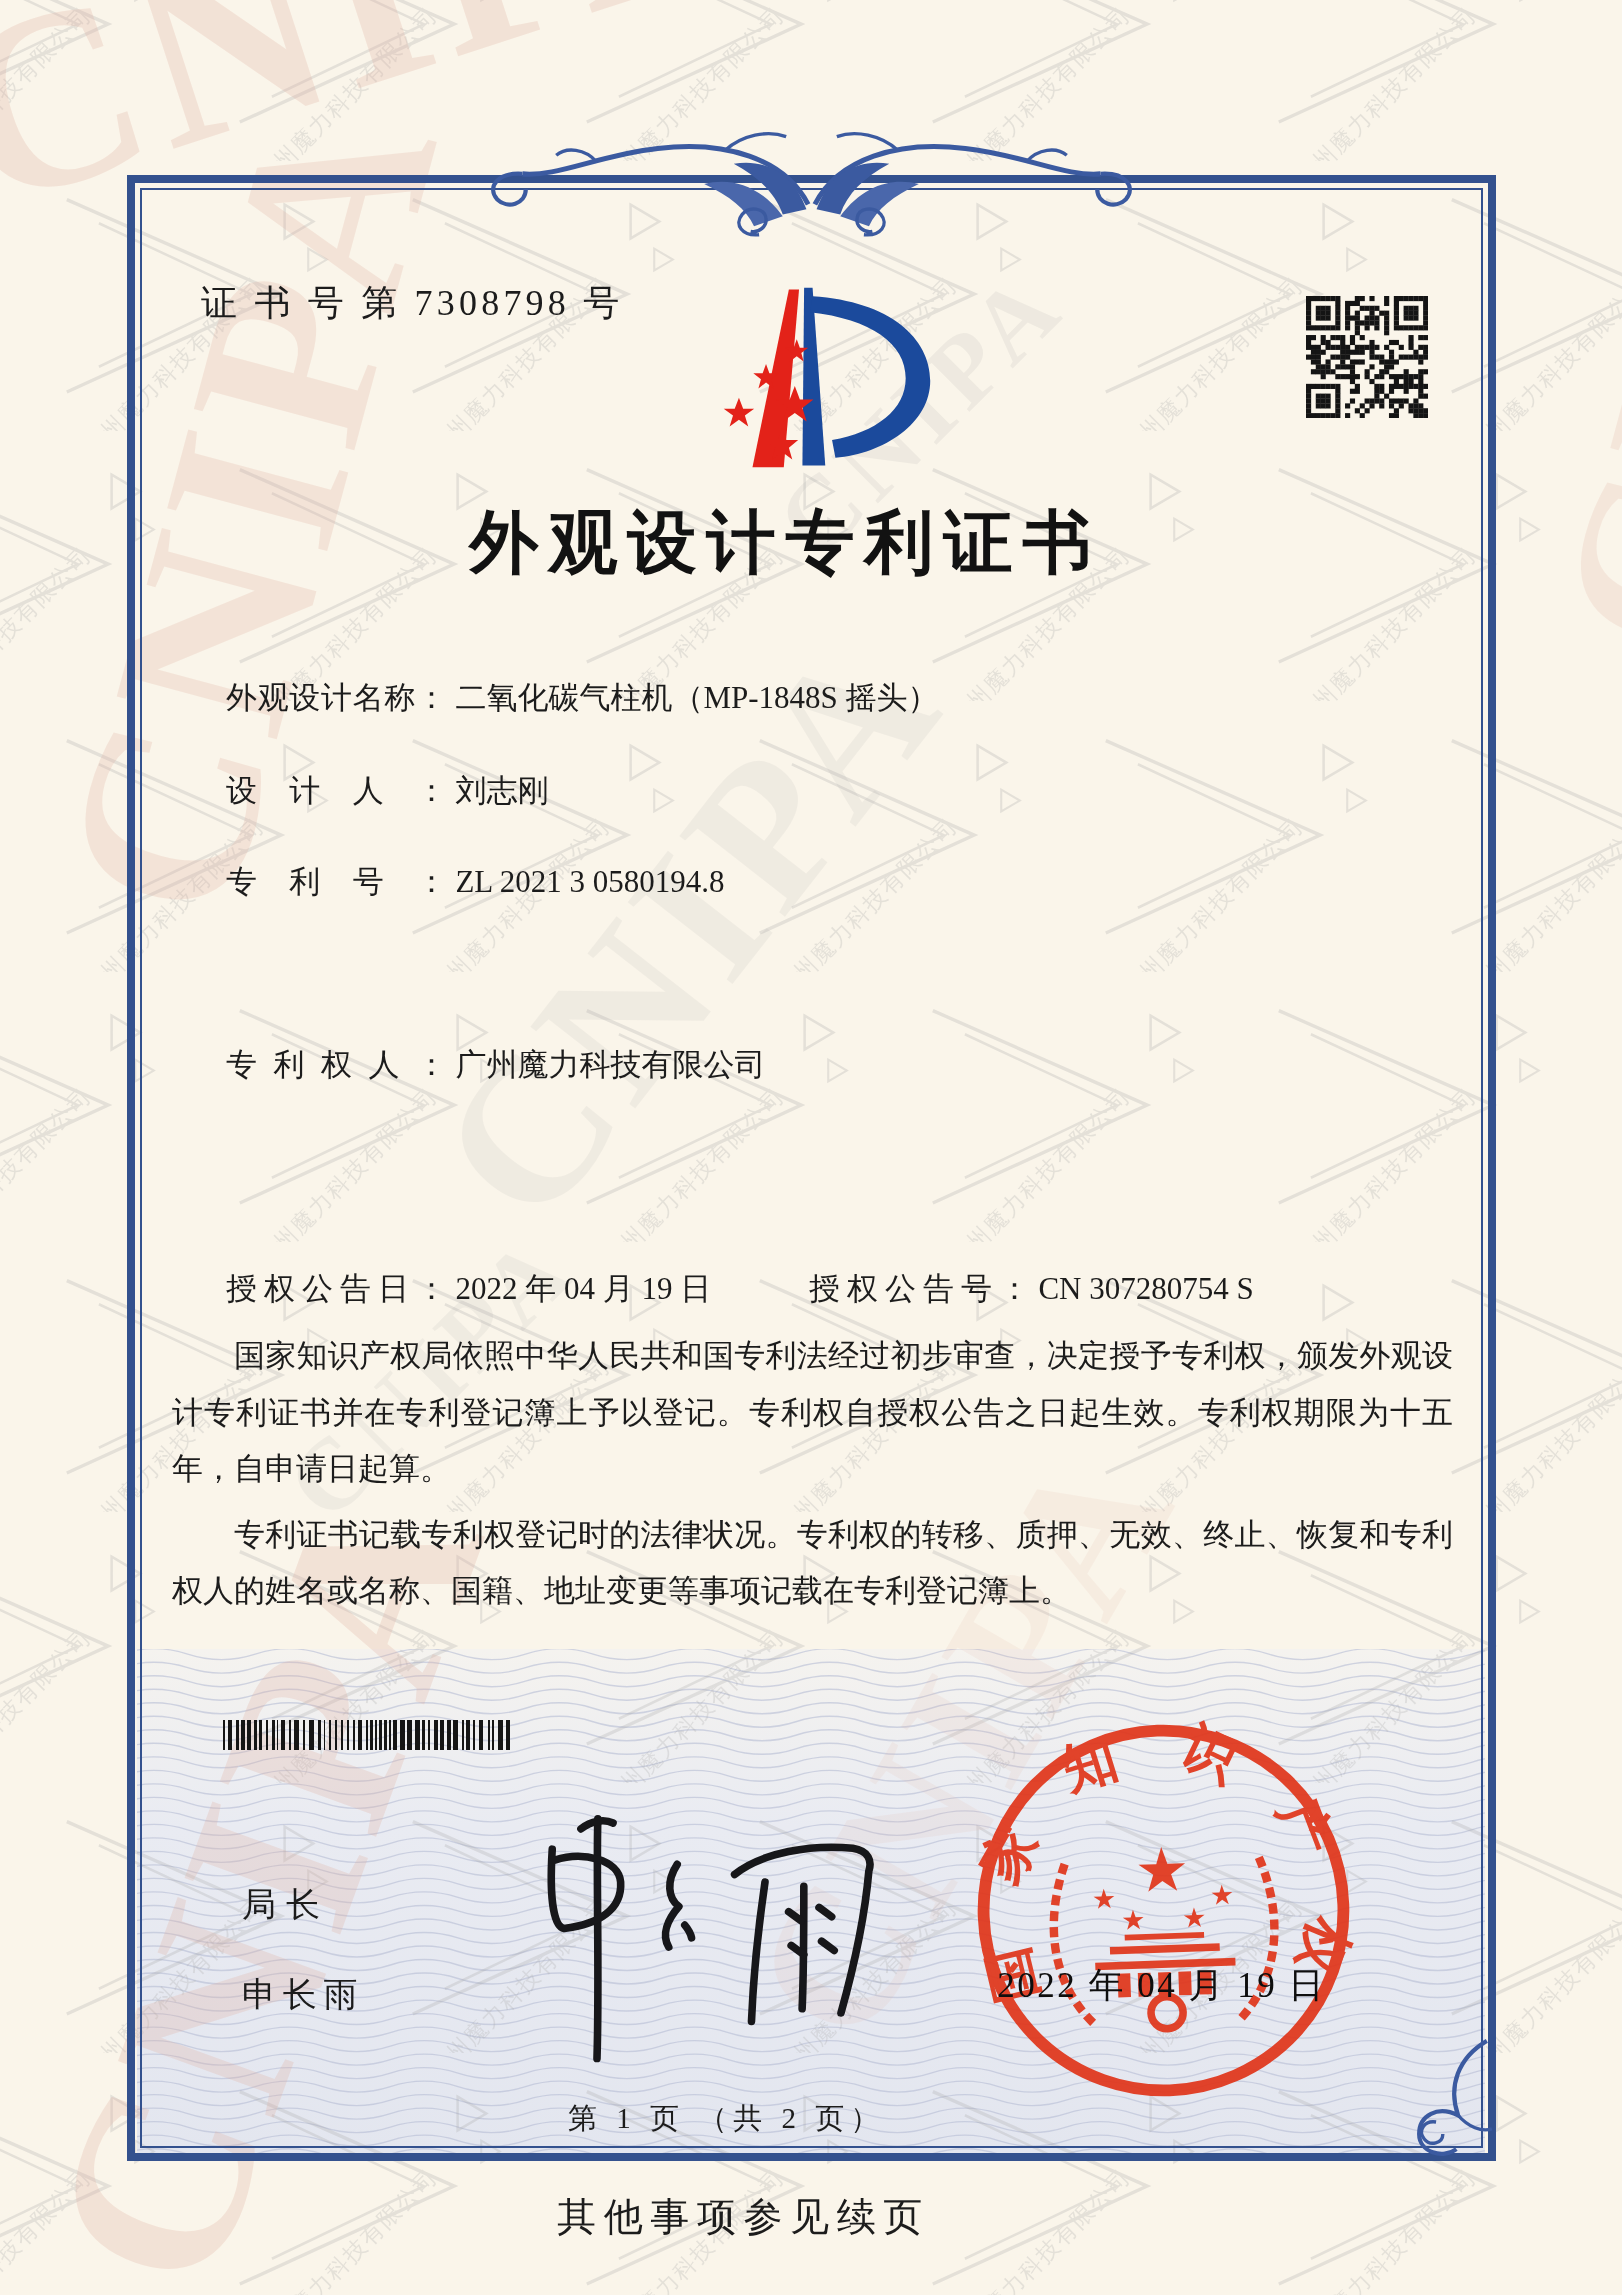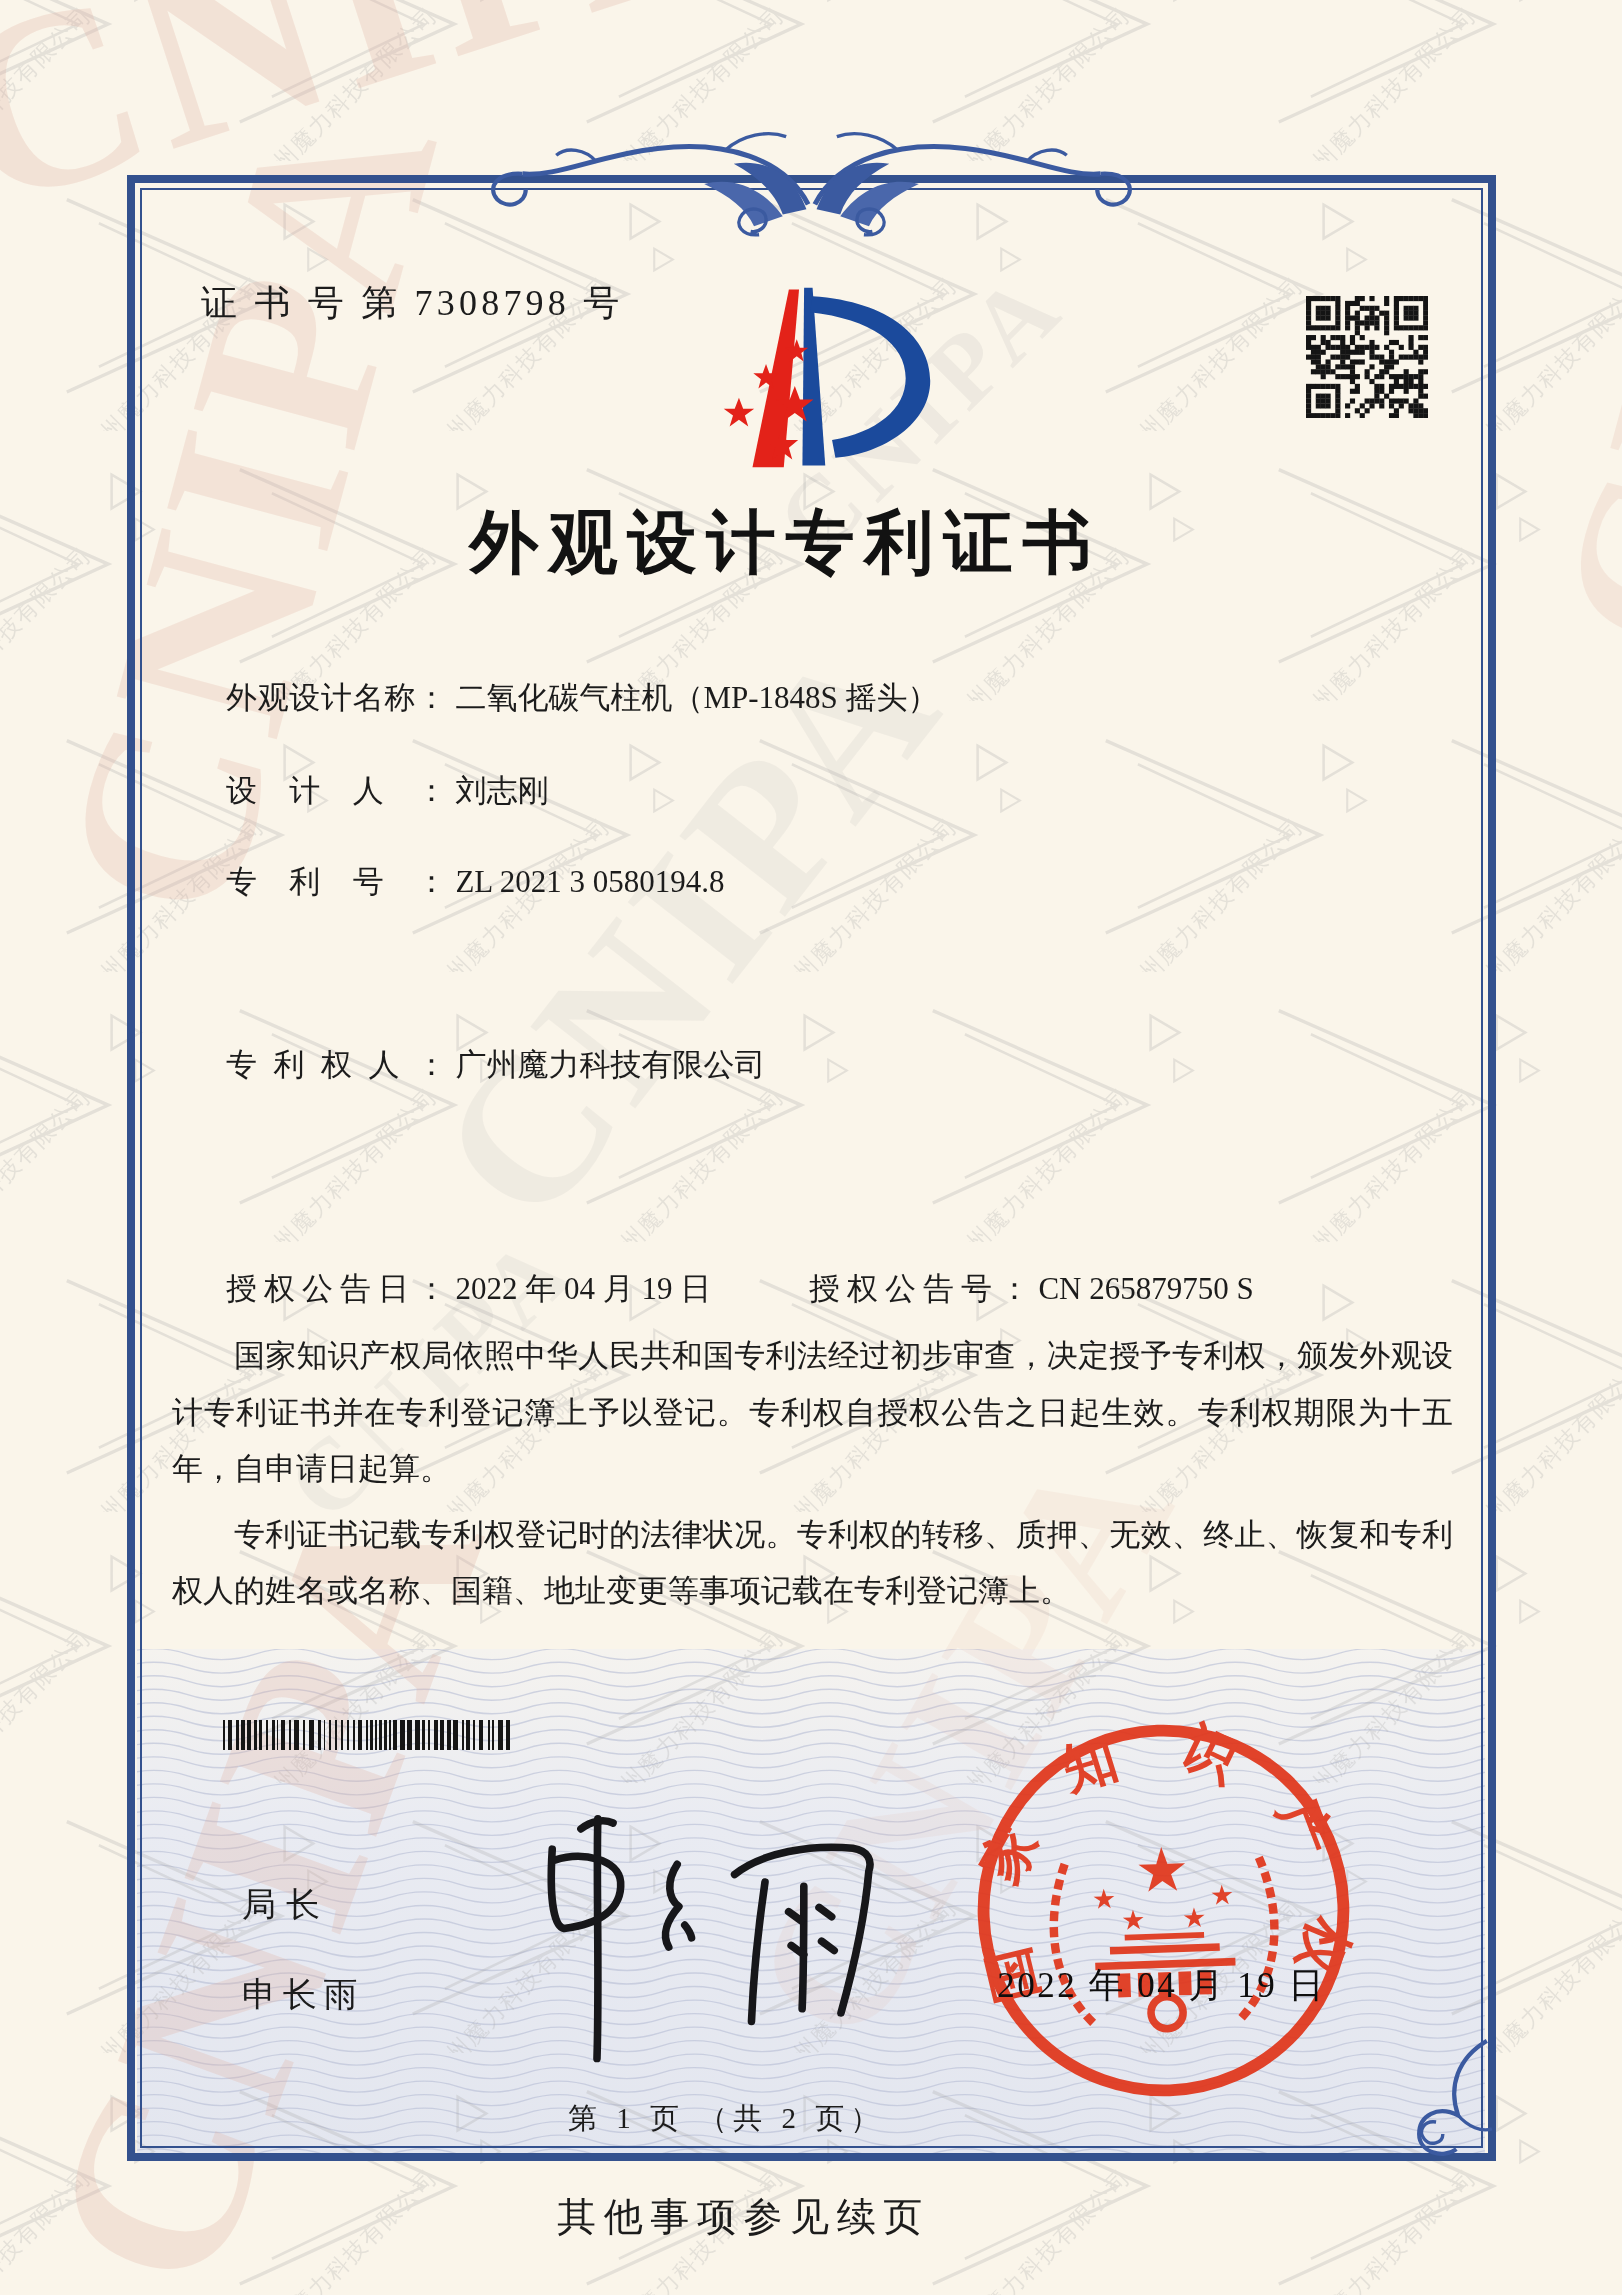--- a/index.html
+++ b/index.html
@@ -897,21 +897,21 @@
     <div class="field" style="top:1043px">
       <span class="lab">专利权人：</span>
       <span class="val">广州魔力科技有限公司</span>
     </div>
     <div class="field" style="top:1267px">
       <span class="lab">授权公告日：</span>
       <span class="val">2022 年 04 月 19 日</span>
     </div>
     <div class="field" style="top:1267px;left:809px">
       <span class="lab">授权公告号：</span>
-      <span class="val">CN 265879750 S</span>
+      <span class="val">CN 307280754 S</span>
     </div>
 
     <div class="paras">
       <p>国家知识产权局依照中华人民共和国专利法经过初步审查，决定授予专利权，颁发外观设计专利证书并在专利登记簿上予以登记。专利权自授权公告之日起生效。专利权期限为十五年，自申请日起算。</p>
       <p>专利证书记载专利权登记时的法律状况。专利权的转移、质押、无效、终止、恢复和专利权人的姓名或名称、国籍、地址变更等事项记载在专利登记簿上。</p>
     </div>
 
     <div class="barcode">
         <div style="width: 1.7px; margin-right: 3.4px;"></div>
         <div style="width: 4.2px; margin-right: 4.2px;"></div>

